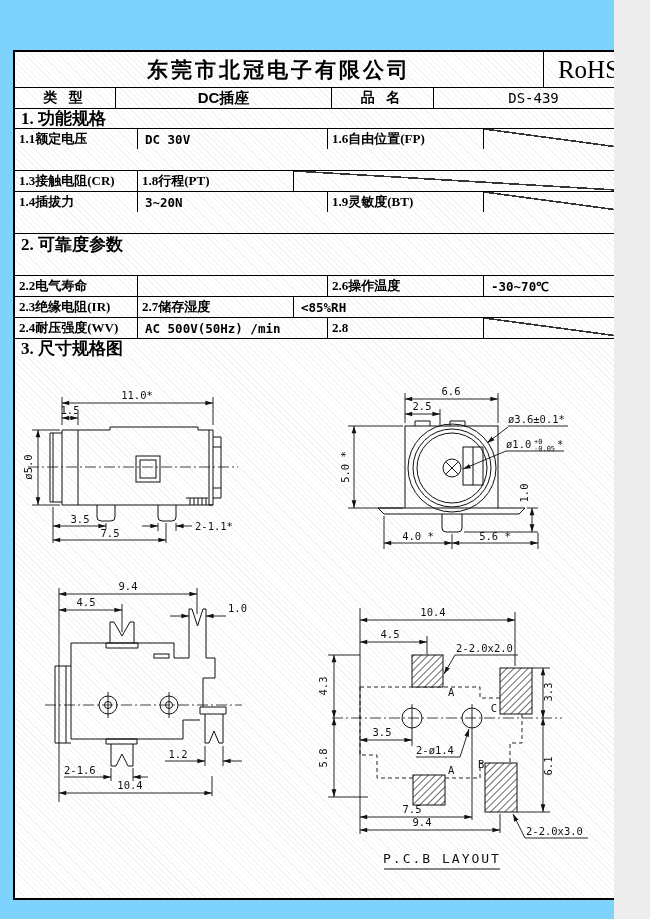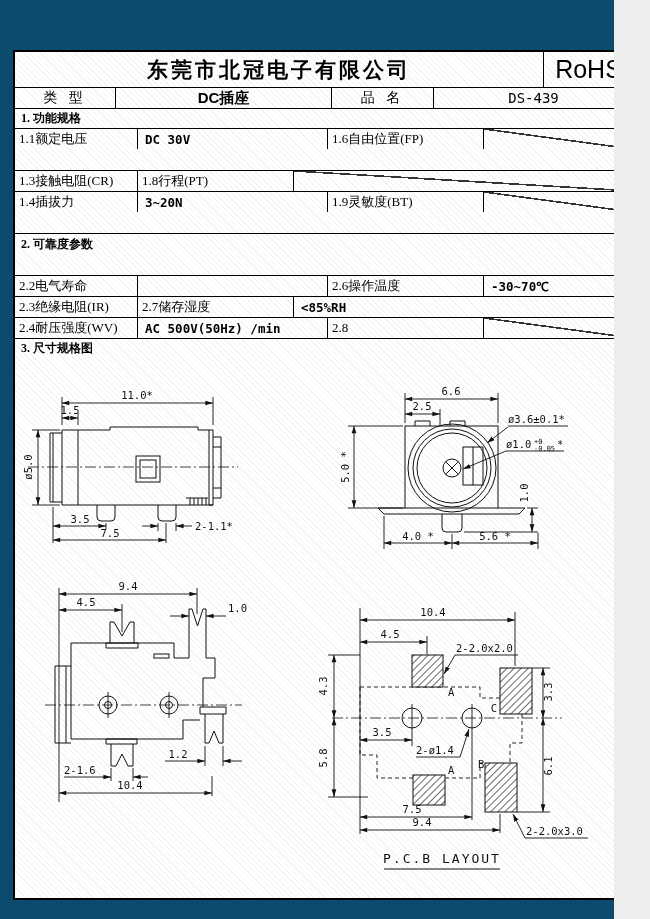--- a/index.html
+++ b/index.html
@@ -1,31 +1,31 @@
 <!DOCTYPE html>
 <html><head>
 <meta charset="utf-8">
 <style>
   html,body{margin:0;padding:0;background:#ededed}
-  .page{position:relative;width:614px;height:919px;background:#0c4a6e;overflow:hidden;
+  .page{position:relative;width:614px;height:919px;background:#7dd3fc;overflow:hidden;
         font-family:"Liberation Sans","DejaVu Sans",sans-serif;color:#000}
   .sheet{position:absolute;left:13px;top:50px;width:618px;height:846px;border:2px solid #000;
          background:repeating-linear-gradient(45deg,#ffffff 0,#ffffff 3px,#f3f3f2 3px,#f3f3f2 4px)}
   .row{position:absolute;left:0;width:618px;display:flex;box-sizing:border-box;border-top:1.5px solid #000}
   .row.first{border-top:none}
   .cell{box-sizing:border-box;border-left:1.5px solid #000;display:flex;align-items:center;overflow:hidden;white-space:nowrap}
   .cell:first-child{border-left:none}
   .company{font-family:"Liberation Serif","DejaVu Serif",serif;font-weight:bold;font-size:21px;
            letter-spacing:3px;justify-content:center}
-  .rohs{font-family:Liberation Sans, sans-serif;font-size:25px;justify-content:center}
-  .hlab{font-family:"Liberation Serif","DejaVu Serif",serif;font-weight:normal;font-size:14px;justify-content:center;letter-spacing:4px}
+  .rohs{font-family:Liberation Serif, serif;font-size:25px;justify-content:center}
+  .hlab{font-family:"Liberation Serif","DejaVu Serif",serif;font-weight:bold;font-size:14px;justify-content:center;letter-spacing:4px}
   .hval{font-family:"DejaVu Sans Mono","Liberation Mono",monospace;font-weight:normal;font-size:14px;justify-content:center}
   .hvalc{font-family:Liberation Sans, sans-serif;font-weight:bold;font-size:15px;justify-content:center}
-  .sect{font-family:"Liberation Serif","DejaVu Serif",serif;font-weight:bold;font-size:12px;padding-left:6px;align-items:center;display:flex}
-  .lab{font-family:"Liberation Serif","DejaVu Serif",serif;font-weight:normal;font-size:13px;padding-left:4px}
+  .sect{font-family:"Liberation Serif","DejaVu Serif",serif;font-weight:bold;font-size:17px;padding-left:6px;align-items:center;display:flex}
+  .lab{font-family:"Liberation Serif","DejaVu Serif",serif;font-weight:bold;font-size:13px;padding-left:4px}
   .val{font-family:"DejaVu Sans Mono","Liberation Mono",monospace;font-weight:bold;font-size:12.5px;padding-left:7px}
   .c1{width:122px}.c2{width:190px}.c3{width:156px}.c4{flex:1}
   .na{background-image:linear-gradient(to top right,transparent calc(50% - 0.8px),#333 calc(50% - 0.8px),#333 calc(50% + 0.8px),transparent calc(50% + 0.8px))}
   svg{position:absolute;overflow:visible}
   .ln{stroke:#111;stroke-width:1;fill:none}
   .dl{stroke:#111;stroke-width:0.9;fill:none}
   .axis{stroke:#111;stroke-width:0.8;fill:none;stroke-dasharray:11 3 2 3}
   .dsh{stroke:#111;stroke-width:0.9;fill:none;stroke-dasharray:4 3}
   .pad{stroke:#111;stroke-width:1}
   .dim{font-family:"DejaVu Sans Mono","Liberation Mono",monospace;font-size:10.5px;fill:#111}

